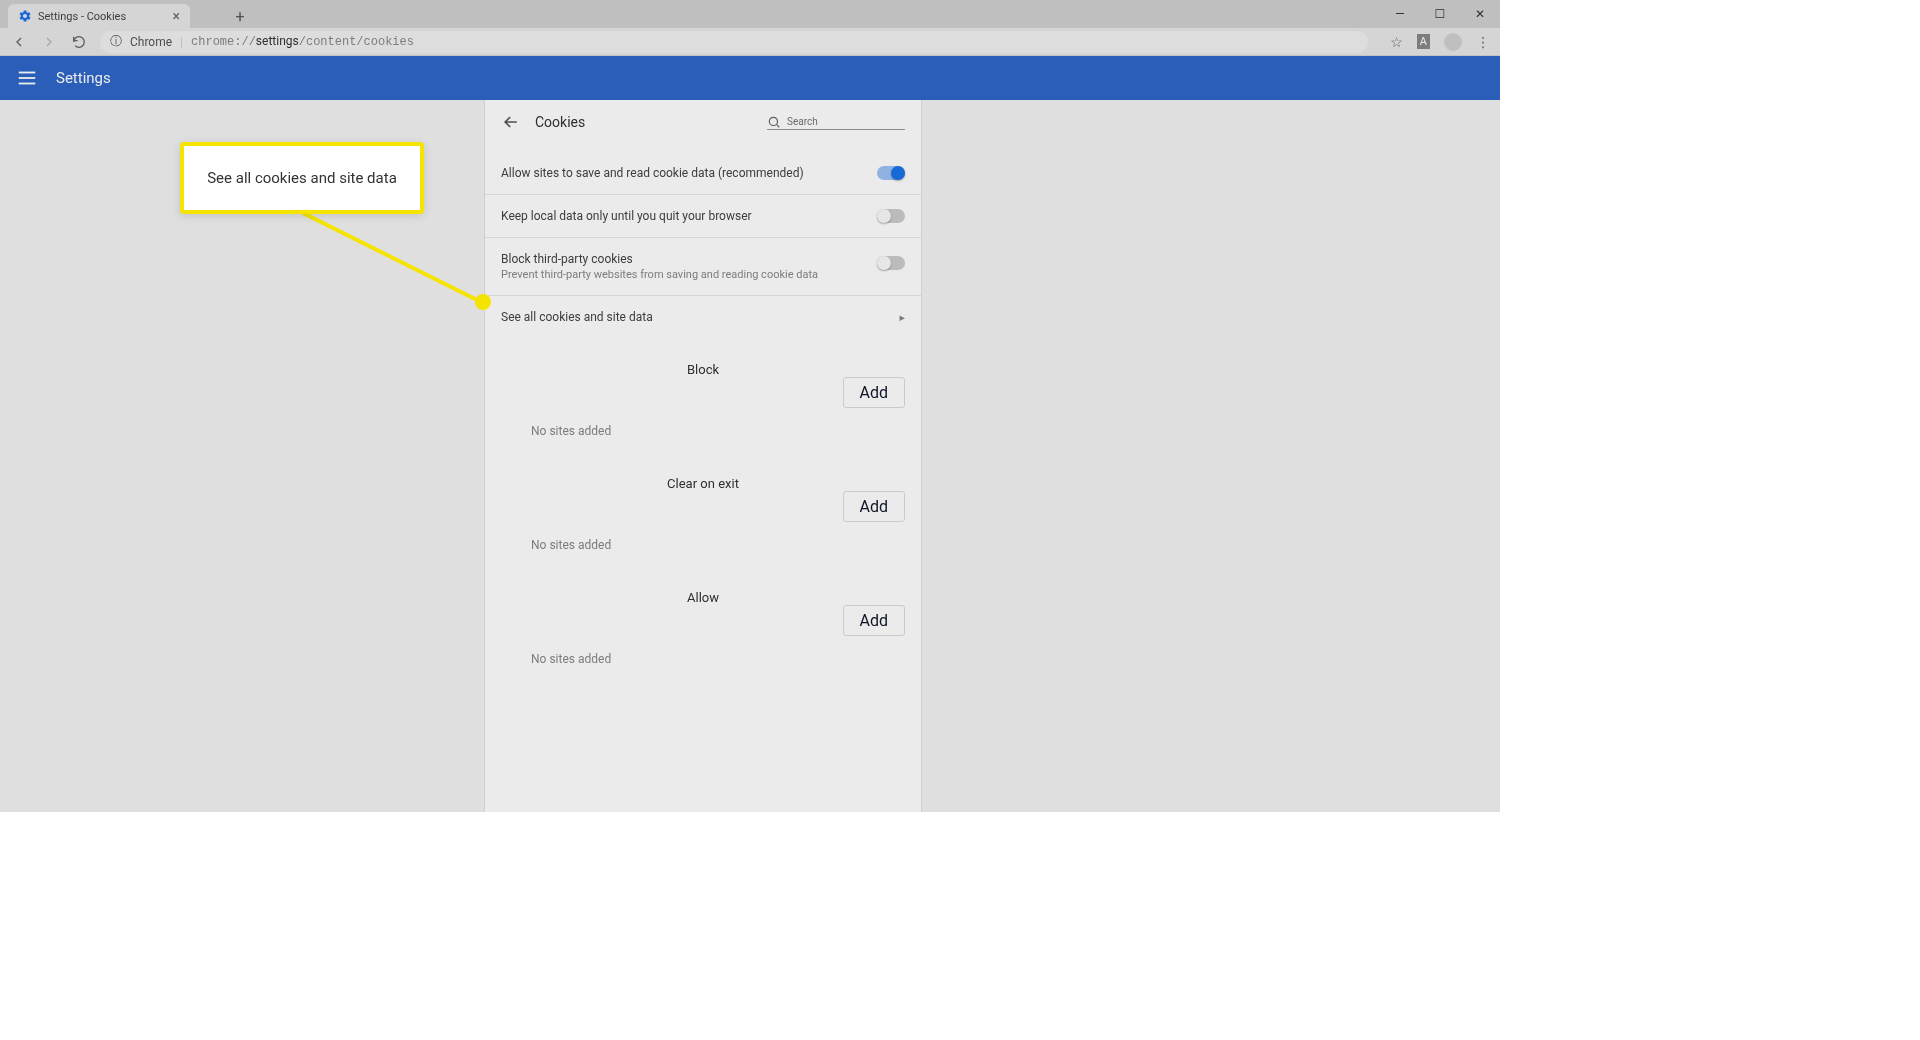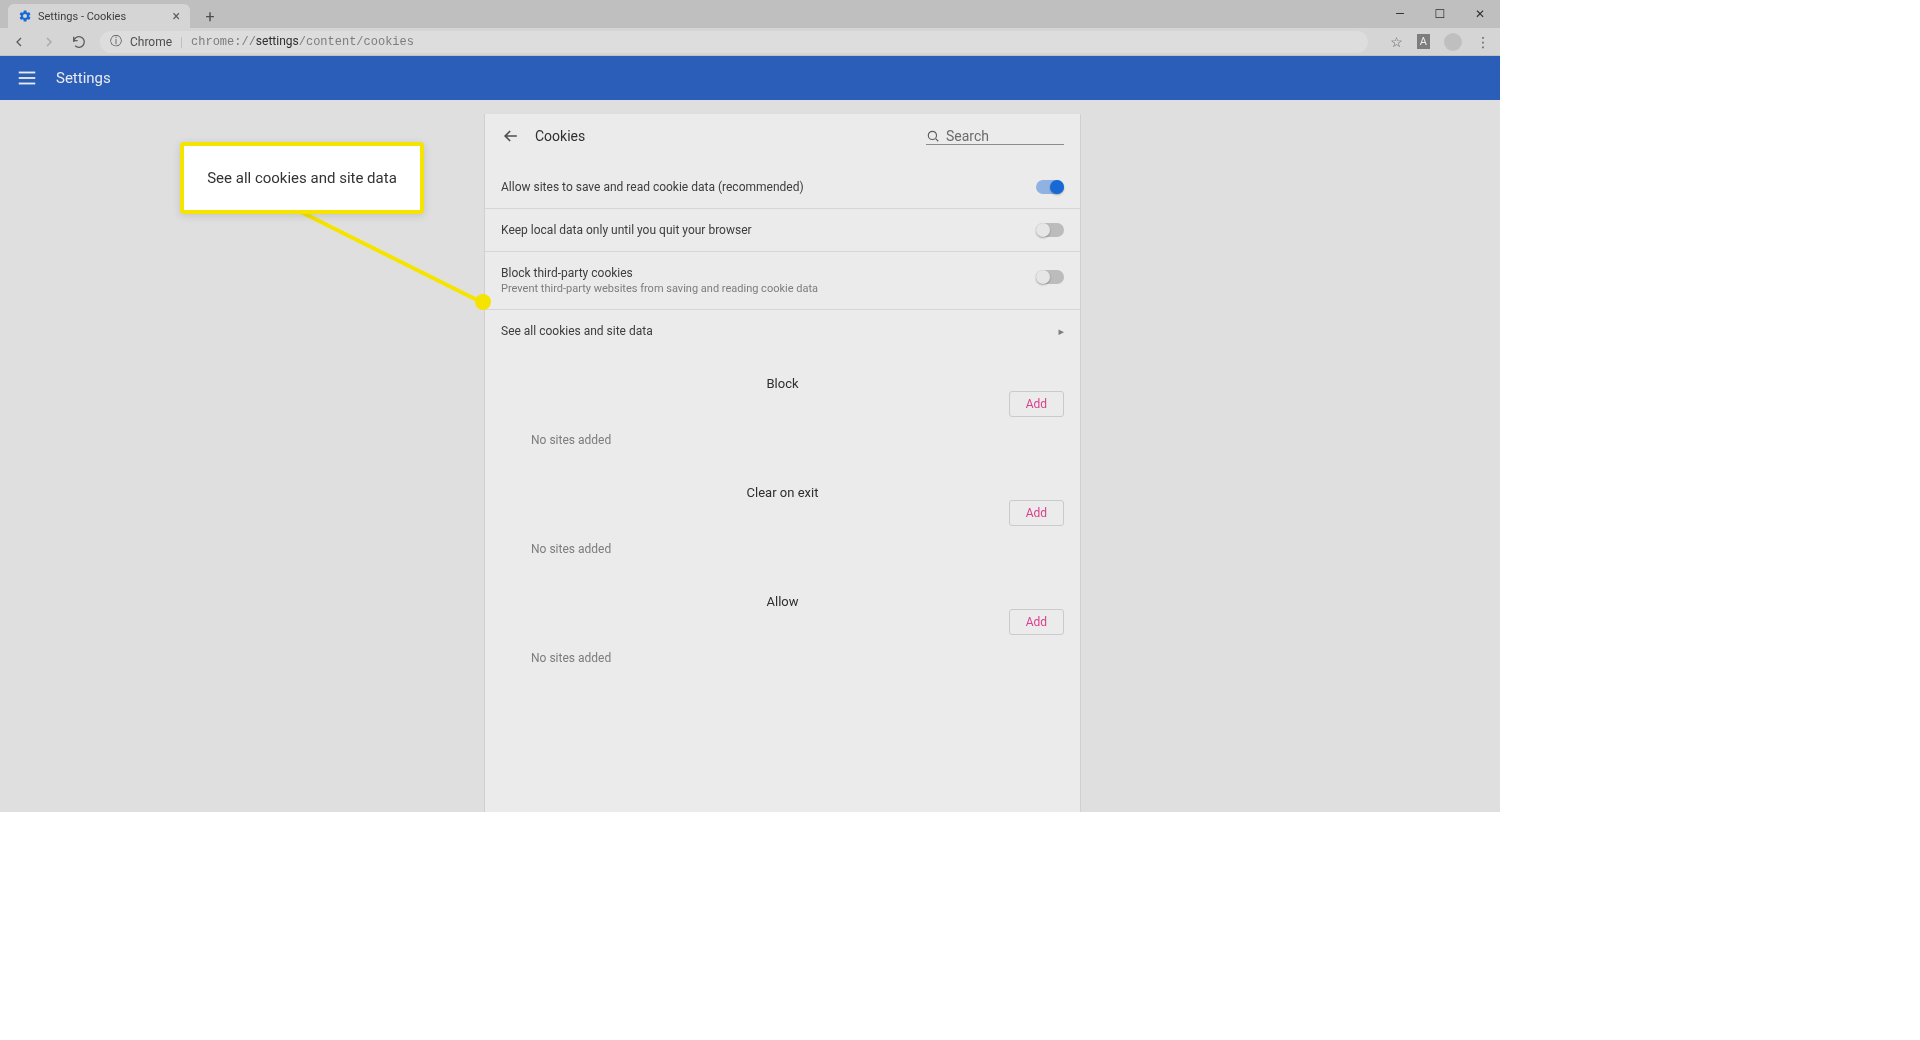--- a/index.html
+++ b/index.html
@@ -1,19 +1,19 @@
 <!DOCTYPE html>
 <html><head>
 <meta charset="utf-8">
 <style>
 * { margin: 0; padding: 0; box-sizing: border-box; font-family: 'Segoe UI', Roboto, Arial, sans-serif; }
 body { width: 1500px; height: 812px; background: #fff; overflow: hidden; position: relative; }
 
 
-.tab-bar { height: 28px; background: #d0d0d0; display: flex; align-items: flex-end; padding: 0 8px; position: relative; }
+.tab-bar { height: 28px; background: #d0d0d0; display: flex; align-items: flex-end; padding: 0 8px; position: relative; gap: 30px; }
 .tab { height: 24px; background: #e8e8e8; border-radius: 6px 6px 0 0; display: flex; align-items: center; padding: 0 10px; width: 182px; font-size: 11px; color: #444; }
 .tab .favicon { width: 14px; height: 14px; margin-right: 6px; color: #1a73e8; }
 .tab .tab-close { margin-left: auto; font-size: 14px; color: #666; }
 .newtab { width: 24px; height: 24px; display: flex; align-items: center; justify-content: center; font-size: 16px; color: #555; margin-left: 8px; }
 .window-controls { position: absolute; right: 0; top: 0; display: flex; height: 28px; }
 .window-controls div { width: 40px; display: flex; align-items: center; justify-content: center; font-size: 12px; color: #333; }
 
 
 .toolbar { height: 28px; background: #e8e8e8; border-bottom: 1px solid #d4d4d4; display: flex; align-items: center; padding: 0 10px; gap: 12px; }
 .nav-btn { width: 18px; height: 18px; display: flex; align-items: center; justify-content: center; }
@@ -28,40 +28,40 @@
 
 
 .blue-header { height: 44px; background: #2F67C9; display: flex; align-items: center; padding: 0 16px; color: #fff; }
 .hamburger { width: 22px; height: 22px; margin-right: 18px; }
 .blue-title { font-size: 15px; font-weight: 400; }
 .search-settings { margin-left: auto; margin-right: auto; width: 533px; height: 34px; background: #466fb8; border-radius: 3px; display: flex; align-items: center; padding: 0 14px; color: #d9e2f5; font-size: 13px; position: absolute; left: 484px; }
 .search-settings svg { width: 18px; height: 18px; margin-right: 14px; }
 
 
 .content-area { position: absolute; top: 100px; left: 0; right: 0; bottom: 0; background: #f2f2f2; }
-.card { position: absolute; left: 484px; top: 14px; width: 597px; min-height: 712px; background: #fff; border-left: 1px solid #e2e2e2; border-right: 1px solid #e2e2e2; }
+.card { position: absolute; left: 484px; top: 0; width: 438px; min-height: 712px; background: #fff; border-left: 1px solid #e2e2e2; border-right: 1px solid #e2e2e2; }
 
 .card-header-row { height: 44px; display: flex; align-items: center; padding: 0 16px; }
 .back-arrow { width: 20px; height: 20px; margin-right: 14px; }
 .page-title-txt { font-size: 14px; color: #333; }
 .search-inline { margin-left: auto; display: flex; align-items: center; border-bottom: 1px solid #999; width: 138px; }
 .search-inline svg { width: 14px; height: 14px; margin-right: 6px; }
-.search-inline input { border: none; outline: none; font-size: 14px; width: 100px; color: #666; background: transparent; }
+.search-inline input { border: none; outline: none; font-size: 10px; width: 100px; color: #666; background: transparent; }
 
 .setting-row { border-top: 1px solid #e8e8e8; padding: 14px 16px; display: flex; align-items: flex-end; font-size: 12px; color: #444; }
 .setting-row.first { border-top: none; margin-top: 8px; }
 .setting-sub { font-size: 11px; color: #888; margin-top: 2px; text-align: center; }
 .toggle { margin-left: auto; width: 28px; height: 14px; border-radius: 7px; background: #ccc; position: relative; }
 .toggle .knob { width: 14px; height: 14px; border-radius: 50%; background: #fafafa; box-shadow: 0 1px 2px rgba(0,0,0,.3); position: absolute; top: 0; left: 0; }
 .toggle.on { background: #9cc2f7; }
 .toggle.on .knob { left: auto; right: 0; background: #1a73e8; }
 .chevron { margin-left: auto; font-size: 11px; color: #888; }
 
 .section-row { display: flex; align-items: center; padding: 24px 16px 6px 16px; font-size: 13px; color: #333; flex-direction: column; }
-.add-btn { margin-left: auto; background: #fff; border: 1px solid #dadce0; color: #ec4899; font-size: 12px; padding: 5px 16px; border-radius: 3px; cursor: pointer; }
+.add-btn { margin-left: auto; background: #fff; border: 1px solid #dadce0; color: #0f172a; font-size: 16px; padding: 5px 16px; border-radius: 3px; cursor: pointer; }
 .empty-text { padding: 10px 16px 14px 46px; font-size: 12px; color: #888; }
 
 
 .callout { position: absolute; left: 180px; top: 142px; width: 244px; height: 72px; background: #fff; border: 4px solid #f5e400; border-radius: 4px; display: flex; align-items: center; justify-content: center; font-size: 15px; color: #333; box-shadow: 0 2px 8px rgba(0,0,0,.12); z-index: 5; }
 .callout-line { position: absolute; left: 301px; top: 212px; width: 200px; height: 120px; z-index: 4; pointer-events: none; }
 .callout-dot { position: absolute; left: 475px; top: 294px; width: 16px; height: 16px; background: #f5e400; border-radius: 50%; z-index: 6; }
 
 
 .overlay-tint { position: absolute; inset: 0; background: rgba(0,0,0,0.08); pointer-events: none; z-index: 2; }
 .card, .callout, .callout-dot { z-index: 1; }

